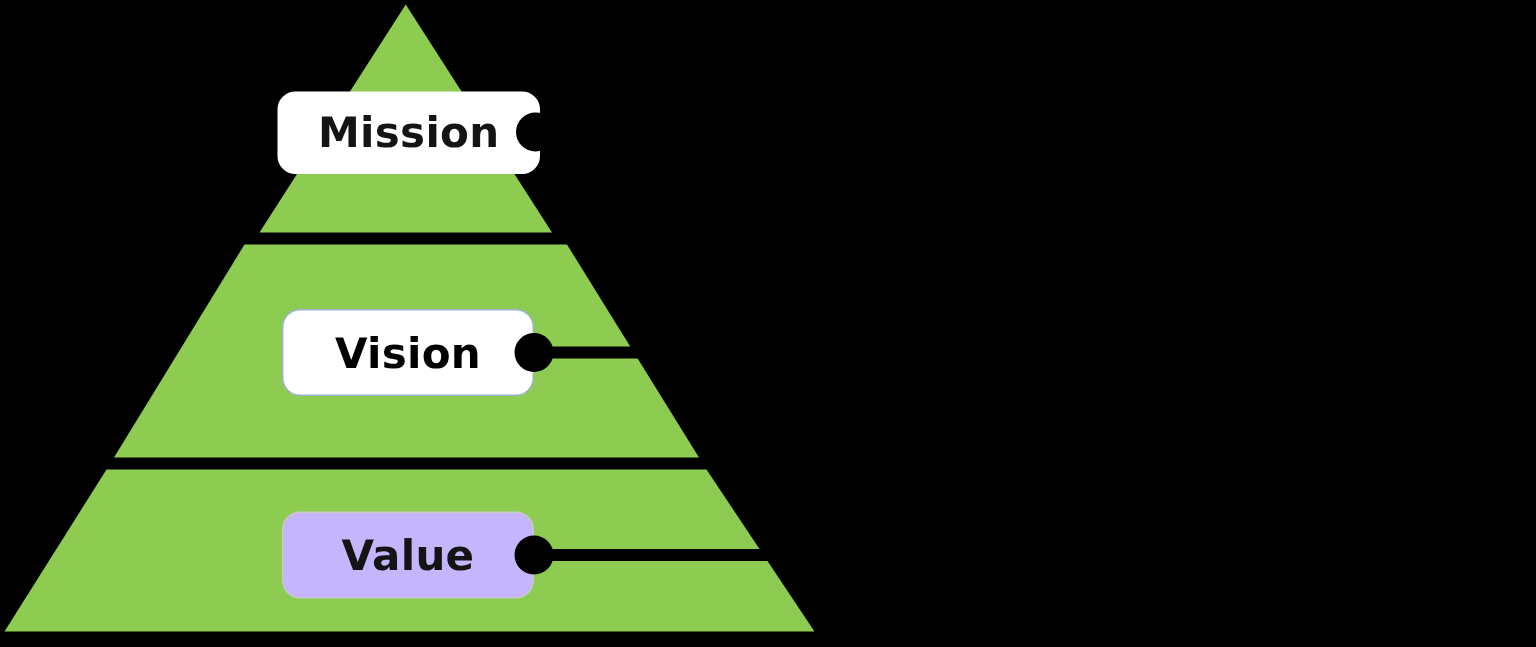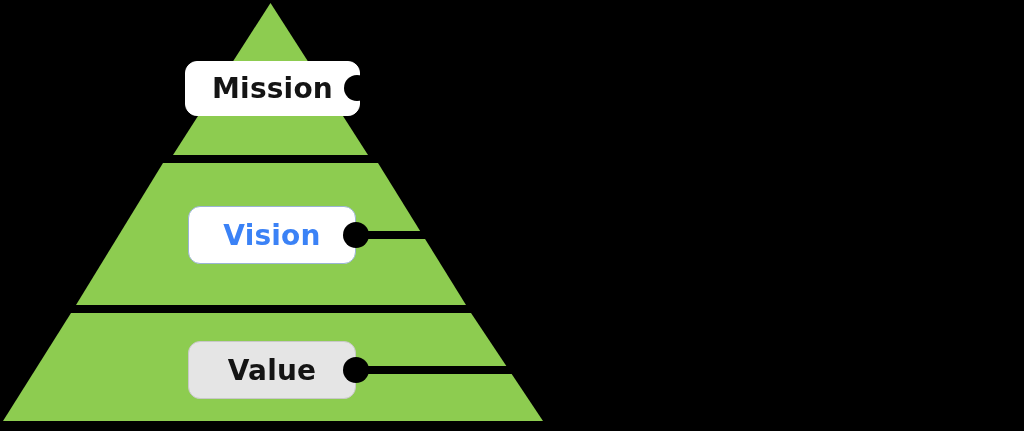--- a/index.html
+++ b/index.html
@@ -101,25 +101,25 @@
     <polygon points="163,163 378,163 466,305 76,305" fill="#8dcc50"></polygon>
 
     <polygon points="71,313 471,313 543,421 3,421" fill="#8dcc50"></polygon>
   </svg>
 
   <div class="label-box" id="label-mission" style="background: rgb(255, 255, 255); border-color: rgb(255, 255, 255); color: rgb(20, 20, 20);">
     <span>Mission</span>
   </div>
   <div class="connector-dot" id="dot-mission" style="background: rgb(0, 0, 0);"></div>
 
-  <div class="label-box" id="label-vision" style="background: rgb(255, 255, 255); border-color: rgb(155, 180, 212); color: #3b82f6;">
+  <div class="label-box" id="label-vision" style="background: rgb(255, 255, 255); border-color: rgb(155, 180, 212); color: #000000;">
     <span>Vision</span>
   </div>
   <div class="connector-line" id="line-vision" style="background: rgb(0, 0, 0);"></div>
   <div class="connector-dot" id="dot-vision" style="background: rgb(0, 0, 0);"></div>
 
-  <div class="label-box" id="label-value" style="background: #e5e5e5; border-color: rgb(200, 200, 200); color: rgb(20, 20, 20);">
+  <div class="label-box" id="label-value" style="background: #c4b5fd; border-color: rgb(200, 200, 200); color: rgb(20, 20, 20);">
     <span>Value</span>
   </div>
   <div class="connector-line" id="line-value" style="background: rgb(0, 0, 0);"></div>
   <div class="connector-dot" id="dot-value" style="background: rgb(0, 0, 0);"></div>
 
 </div>
 
 </body></html>

